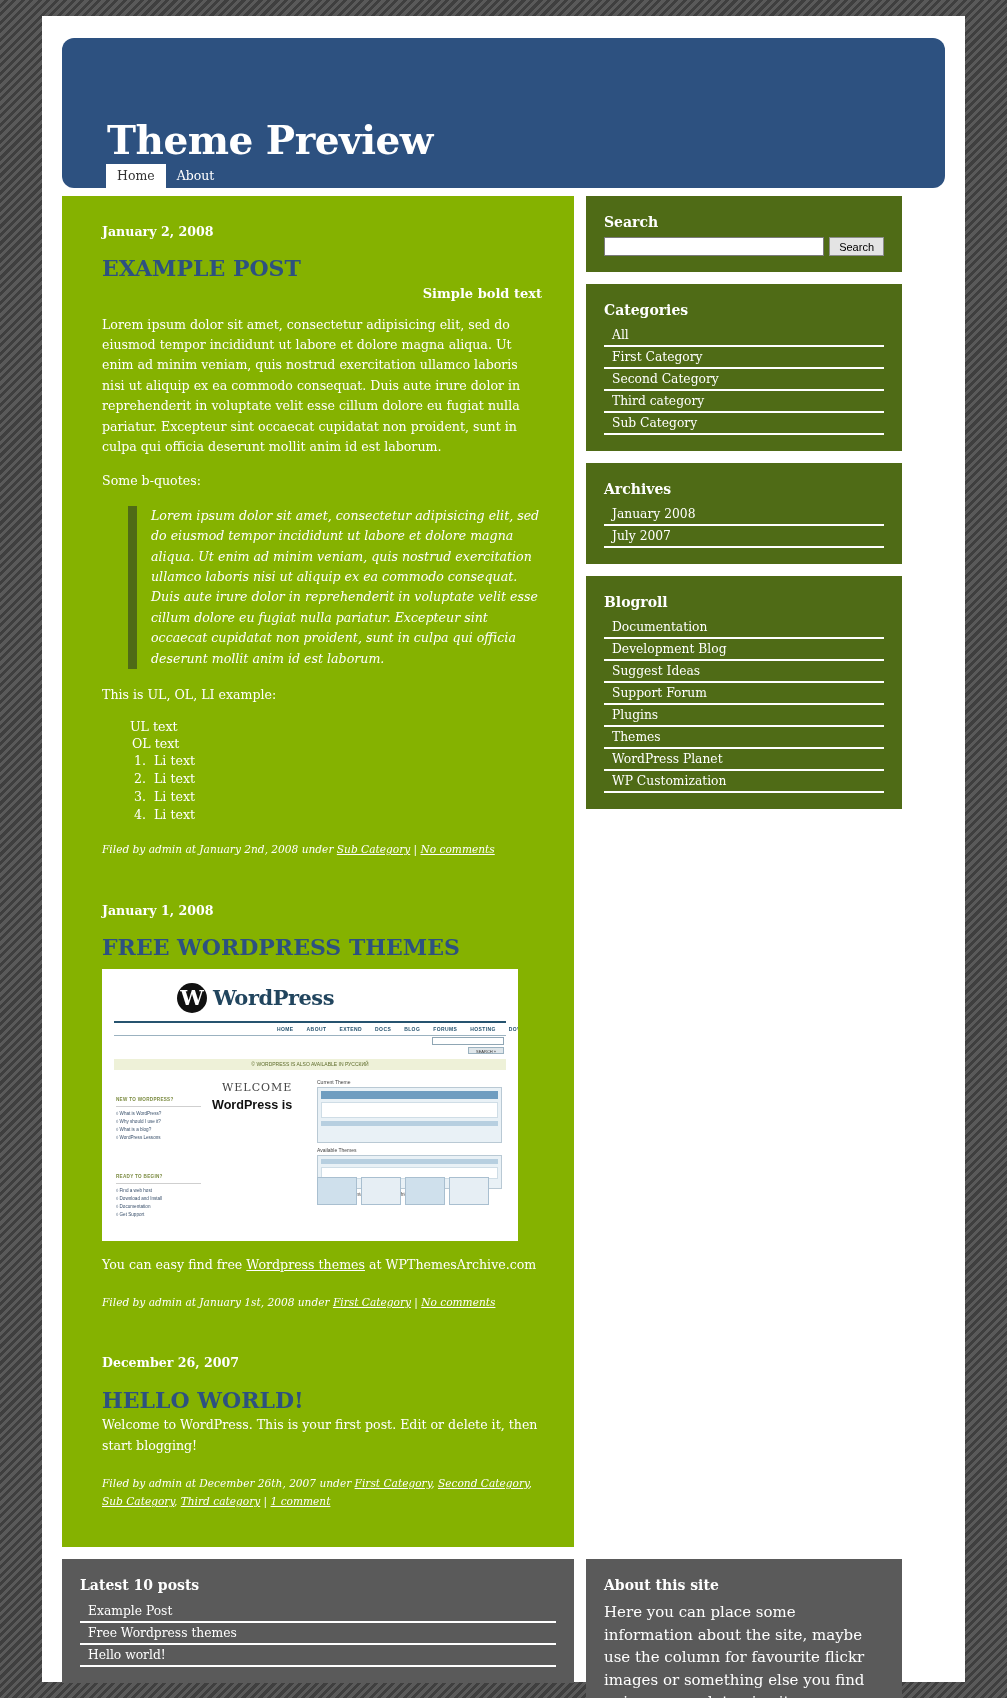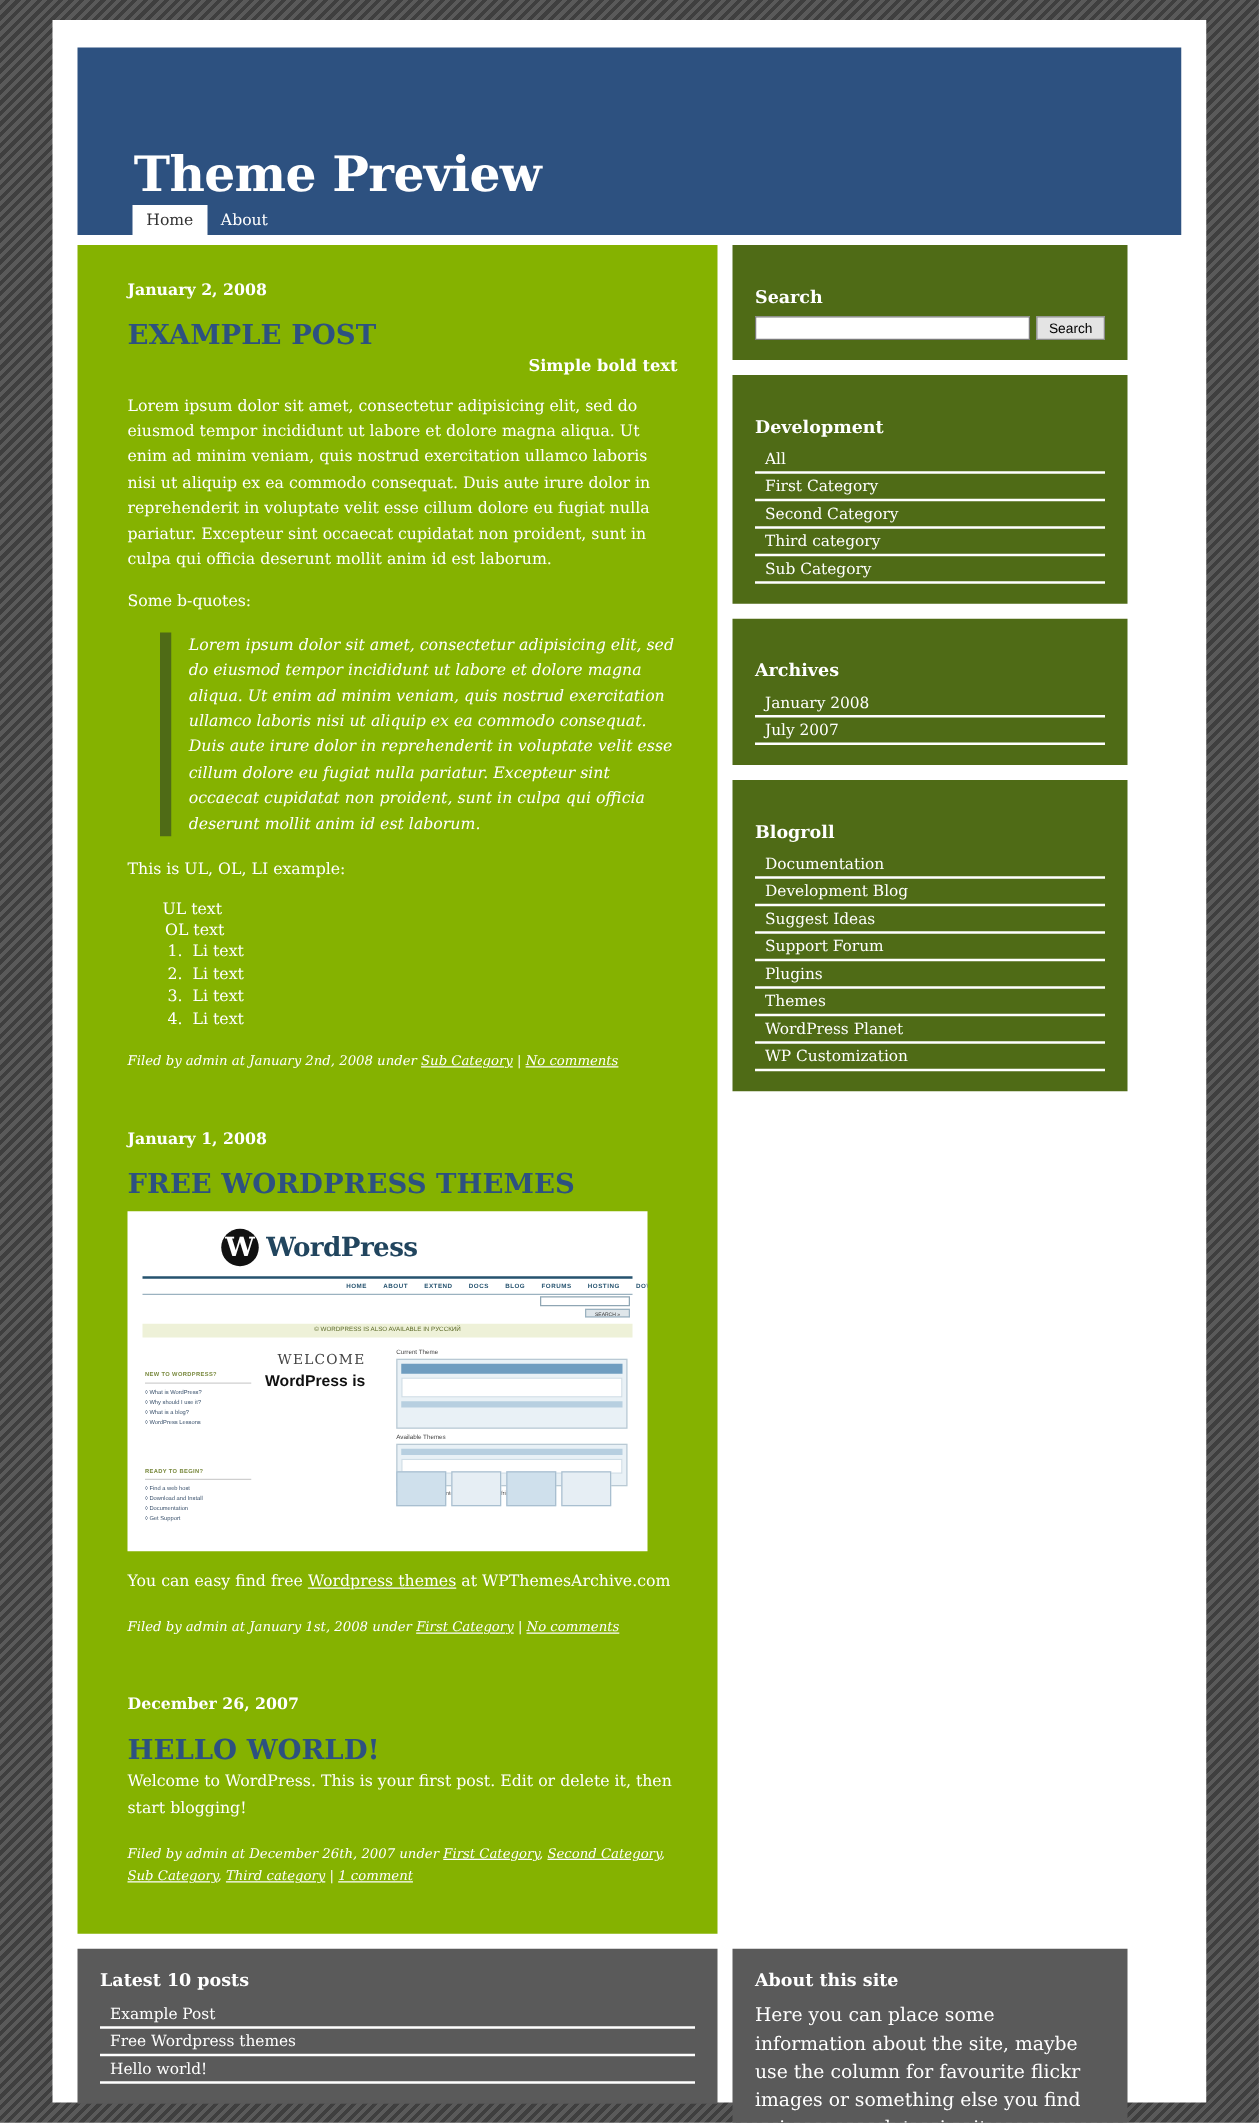--- a/index.html
+++ b/index.html
@@ -17,20 +17,21 @@
     width:923px; height:1666px;
     background:#ffffff;
     padding:22px 20px 20px 20px;
   }
   
   .header {
     background:#2d5180;
     height:150px;
     position:relative;
     padding:0;
+    border-radius:12px;
   }
   .site-title {
     color:#ffffff;
     font-size:39px;
     font-weight:bold;
     font-family:"DejaVu Serif", serif;
     letter-spacing:-0.5px;
     position:absolute;
     left:45px; top:79px;
     margin:0;
@@ -155,21 +156,21 @@
   .wpz-panel .bar2 { height:5px; background:#b7cfe0; margin:3px; }
   .wpz-panel .bar3 { height:16px; background:#ffffff; margin:3px; border:1px solid #cfdde6; }
   .wpz-caption { font-size:4.6px; color:#444; margin-top:3px; line-height:1.5; }
   .wpz-thumbrow { position:absolute; left:215px; top:208px; display:flex; gap:4px; }
   .wpz-thumb { width:40px; height:28px; background:#cfe0ec; border:1px solid #a9bfd0; }
   .wpz-thumb.alt { background:#e6eef4; }
   .wpz-left-bottom { position:absolute; left:14px; top:205px; width:85px; }
   
   .side-box {
     background:#4f6b16;
-    padding:34px 18px 16px 18px;
+    padding:18px 18px 16px 18px;
     margin-bottom:12px;
     color:#ffffff;
   }
   .side-box h2 {
     font-size:14px; font-weight:bold; margin:0 0 7px 0;
     font-family:"DejaVu Serif", serif; color:#ffffff;
   }
   .side-list { list-style:none; margin:0; padding:0; }
   .side-list li { border-bottom:2px solid #ffffff; }
   .side-list li:first-child { border-top:none; }
@@ -339,21 +340,21 @@
 
       <div class="side-box">
         <h2>Search</h2>
         <div class="search-row">
           <input type="text" value="" placeholder="" style="">
           <button>Search</button>
         </div>
       </div>
 
       <div class="side-box">
-        <h2>Development</h2>
+        <h2>Categories</h2>
         <ul class="side-list">
           <li>
               <a href="#">All</a>
             </li>
           <li>
               <a href="#">First Category</a>
             </li>
           <li>
               <a href="#">Second Category</a>
             </li>

